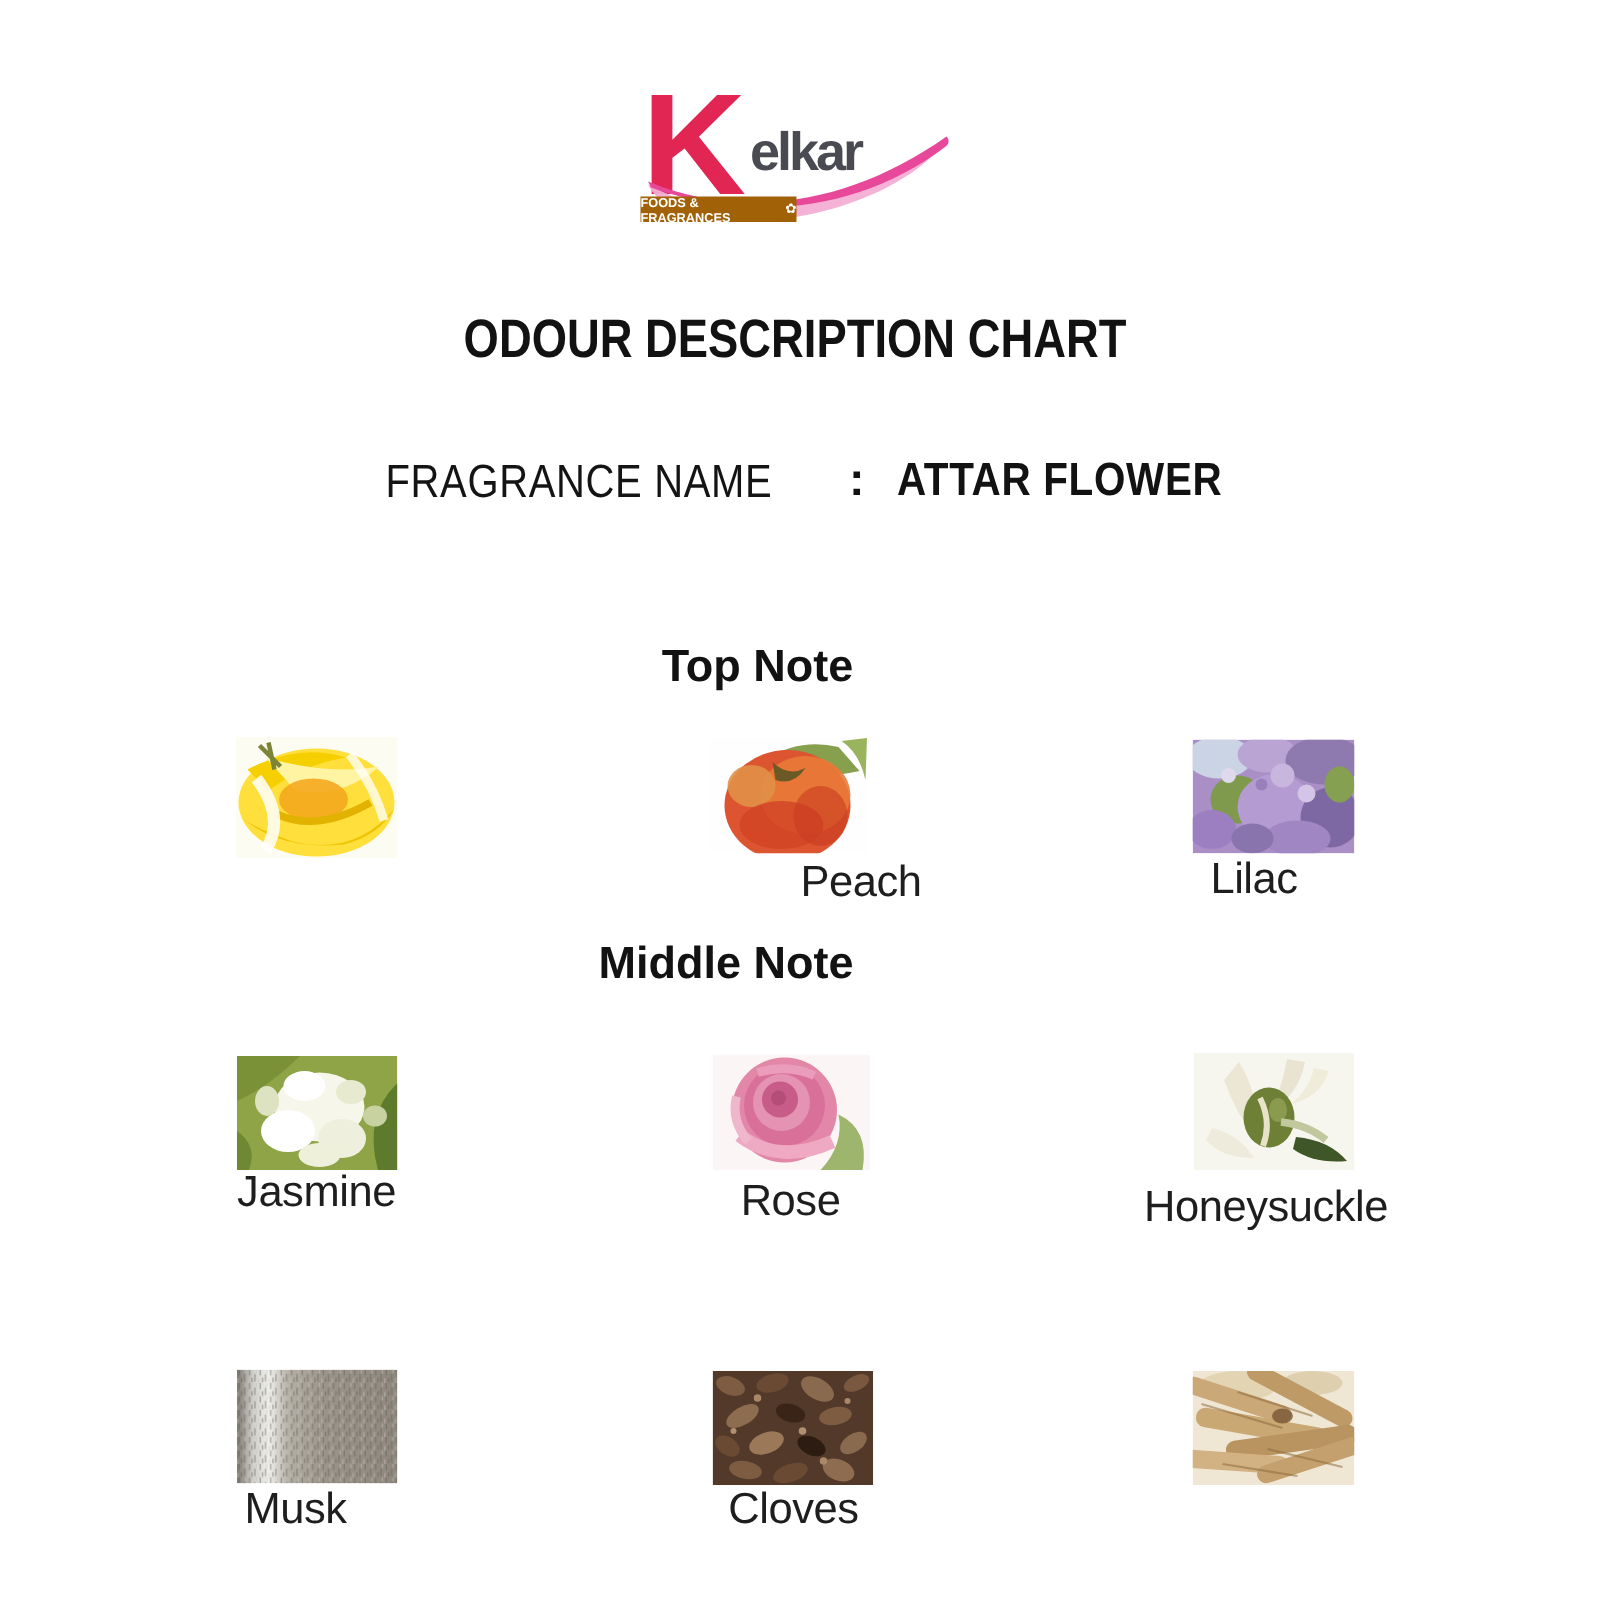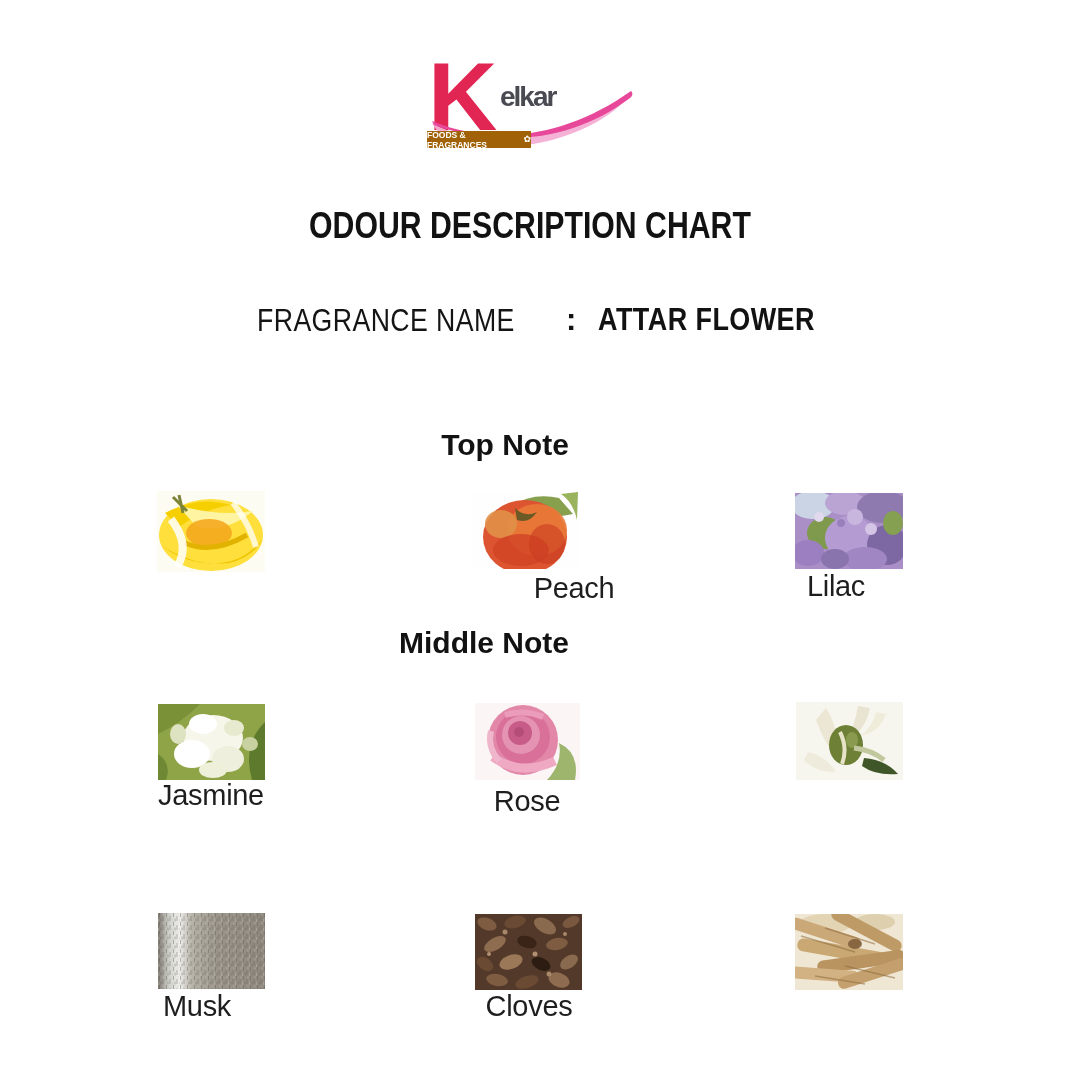--- a/index.html
+++ b/index.html
@@ -6,21 +6,21 @@
   .page{
     position:relative;width:1080px;height:1080px;background:#ffffff;overflow:hidden;
     font-family:"Liberation Sans","DejaVu Sans",sans-serif;color:#1b1b1b;
   }
   .abs{position:absolute;white-space:nowrap;}
 
   
   .logo{position:absolute;left:424px;top:57px;width:214px;height:95px;}
   .brand-k{position:absolute;left:4px;top:-8px;font-size:96px;line-height:1;font-weight:bold;
            color:#e22653;letter-spacing:-4px;}
-  .brand-rest{position:absolute;left:76px;top:26px;font-size:28px;line-height:1;font-weight:bold;
+  .brand-rest{position:absolute;left:76px;top:26px;font-size:36px;line-height:1;font-weight:bold;
            color:#4a4a52;letter-spacing:-2px;}
   .swoosh{position:absolute;left:0;top:0;width:214px;height:95px;pointer-events:none;}
   .tagline-band{position:absolute;left:3px;top:74px;width:104px;height:17px;background:#a16207;
            display:flex;align-items:center;justify-content:center;gap:3px;}
   .tagline-band .txt{color:#ffffff;font-size:8.5px;font-weight:bold;letter-spacing:0;}
   .tagline-band .flower{color:#ffffff;font-size:9px;line-height:1;}
 
   
   .page-title{left:530px;top:205px;font-size:36px;font-weight:bold;color:#121212;
     transform:translateX(-50%) scaleX(0.84);transform-origin:center top;}
@@ -218,17 +218,18 @@
       <path d="M6 22 L60 38 M30 14 L80 30 M20 62 L70 70 M50 52 L100 64" stroke="#8e6c3e" stroke-width="1.4" opacity="0.55"></path>
       <ellipse cx="60" cy="30" rx="7" ry="5" fill="#6b4a2a" opacity="0.7"></ellipse>
     </svg>
   </div>
 
   <div class="abs item-label" style="left:535px;top:572px;margin-left:39px;">Peach</div>
   <div class="abs item-label" style="left:836px;top:570px;">Lilac</div>
 
   <div class="abs item-label" style="left:211px;top:779px;">Jasmine</div>
   <div class="abs item-label" style="left:527px;top:785px;">Rose</div>
+  <div class="abs item-label" style="left:844px;top:789px;">Honeysuckle</div>
 
   <div class="abs item-label" style="left:197px;top:990px;">Musk</div>
   <div class="abs item-label" style="left:518px;top:990px;margin-left:11px;">Cloves</div>
 
 </div>
 
 </body></html>

